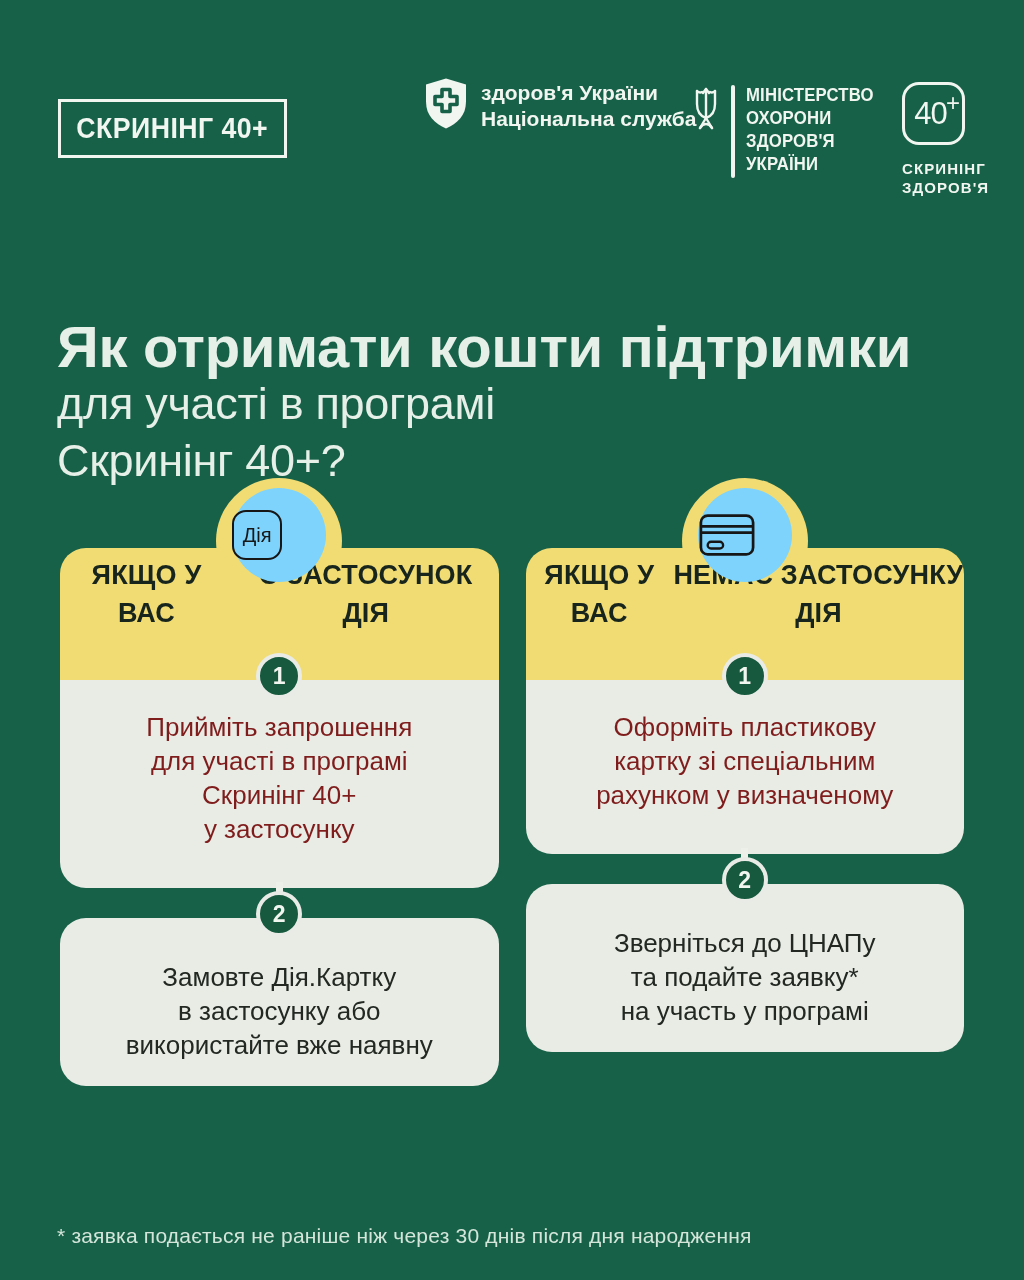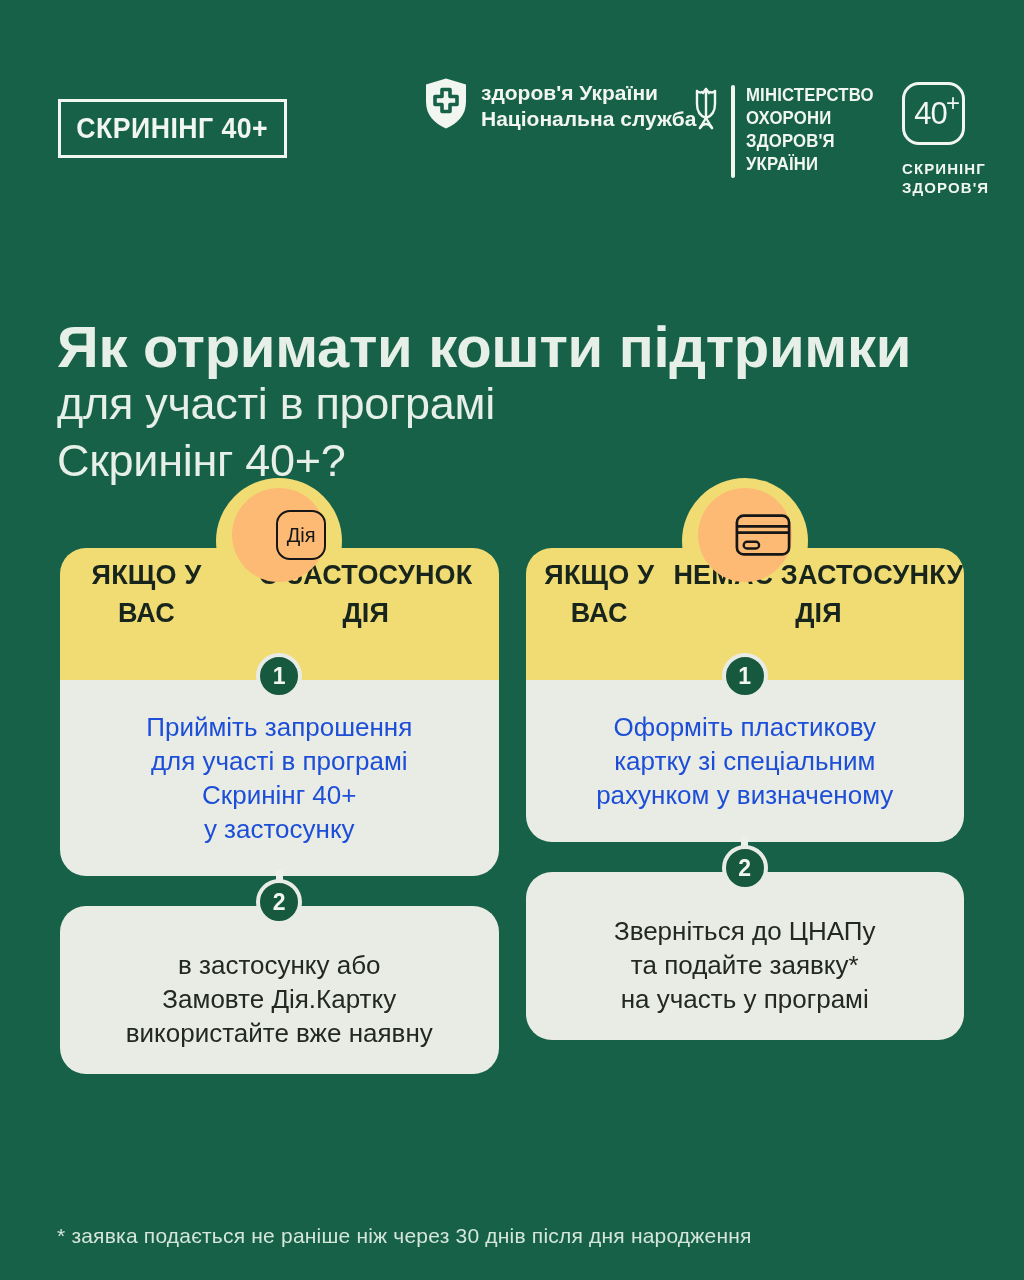--- a/index.html
+++ b/index.html
@@ -51,41 +51,41 @@
   .column { position: relative; flex: 1 1 0; }
 
   .bump {
     position: absolute; top: -70px; left: 50%; transform: translateX(-50%);
     width: 126px; height: 126px; border-radius: 50%;
     background: #f1dc74; z-index: 0;
   }
   .icon-circle {
     position: absolute; top: -60px; left: 50%; transform: translateX(-50%);
     width: 94px; height: 94px; border-radius: 50%;
-    background: #fdba74; z-index: 2;
-    display: flex; align-items: center; justify-content: flex-end;
+    background: #7dd3fc; z-index: 2;
+    display: flex; align-items: center; justify-content: flex-start;
   }
   .diia-box {
     width: 50px; height: 50px; border: 2.5px solid #161616; border-radius: 14px;
     display: flex; align-items: center; justify-content: center;
     font-size: 20px; font-weight: 500; color: #161616;
   }
 
   .main-card { position: relative; z-index: 1; border-radius: 26px; overflow: hidden; }
   .card-header {
     background: #f1dc74; height: 132px;
     display: flex; flex-direction: row; justify-content: center;
     text-align: center; padding-top: 8px;
     color: #17251d; font-weight: bold; font-size: 27px; line-height: 38px;
     letter-spacing: 0.2px;
   }
   .card-body {
     background: #e9ece5; text-align: center;
-    padding: 30px 12px 30px;
-    color: #1d4ed8; font-size: 26px; line-height: 34px;
+    padding: 30px 12px 42px;
+    color: #7f1d1d; font-size: 26px; line-height: 34px;
   }
 
   .step-circle {
     position: absolute; left: 50%; transform: translateX(-50%);
     width: 46px; height: 46px; border-radius: 50%;
     background: #17593f; border: 4px solid #e9ece6;
     color: #f2f6f1; font-weight: bold; font-size: 23px;
     display: flex; align-items: center; justify-content: center;
     z-index: 4;
   }
@@ -189,22 +189,22 @@
           <div>для участі в програмі</div>
           <div>Скринінг 40+</div>
           <div>у застосунку</div>
         </div>
       </div>
       <div class="card2">
         <div class="stem"></div>
         <div class="step-circle circle-2">
           <span>2</span>
         </div>
+        <div>Замовте Дія.Картку</div>
         <div>в застосунку або</div>
-        <div>Замовте Дія.Картку</div>
         <div>використайте вже наявну</div>
       </div>
     </section>
 
     <section class="column">
       <div class="bump"></div>
       <div class="icon-circle">
         <svg width="58" height="46" viewBox="0 0 60 46">
           <g fill="none" stroke="#161616" stroke-width="2.8">
             <rect x="3" y="3" width="54" height="40" rx="7"></rect>

